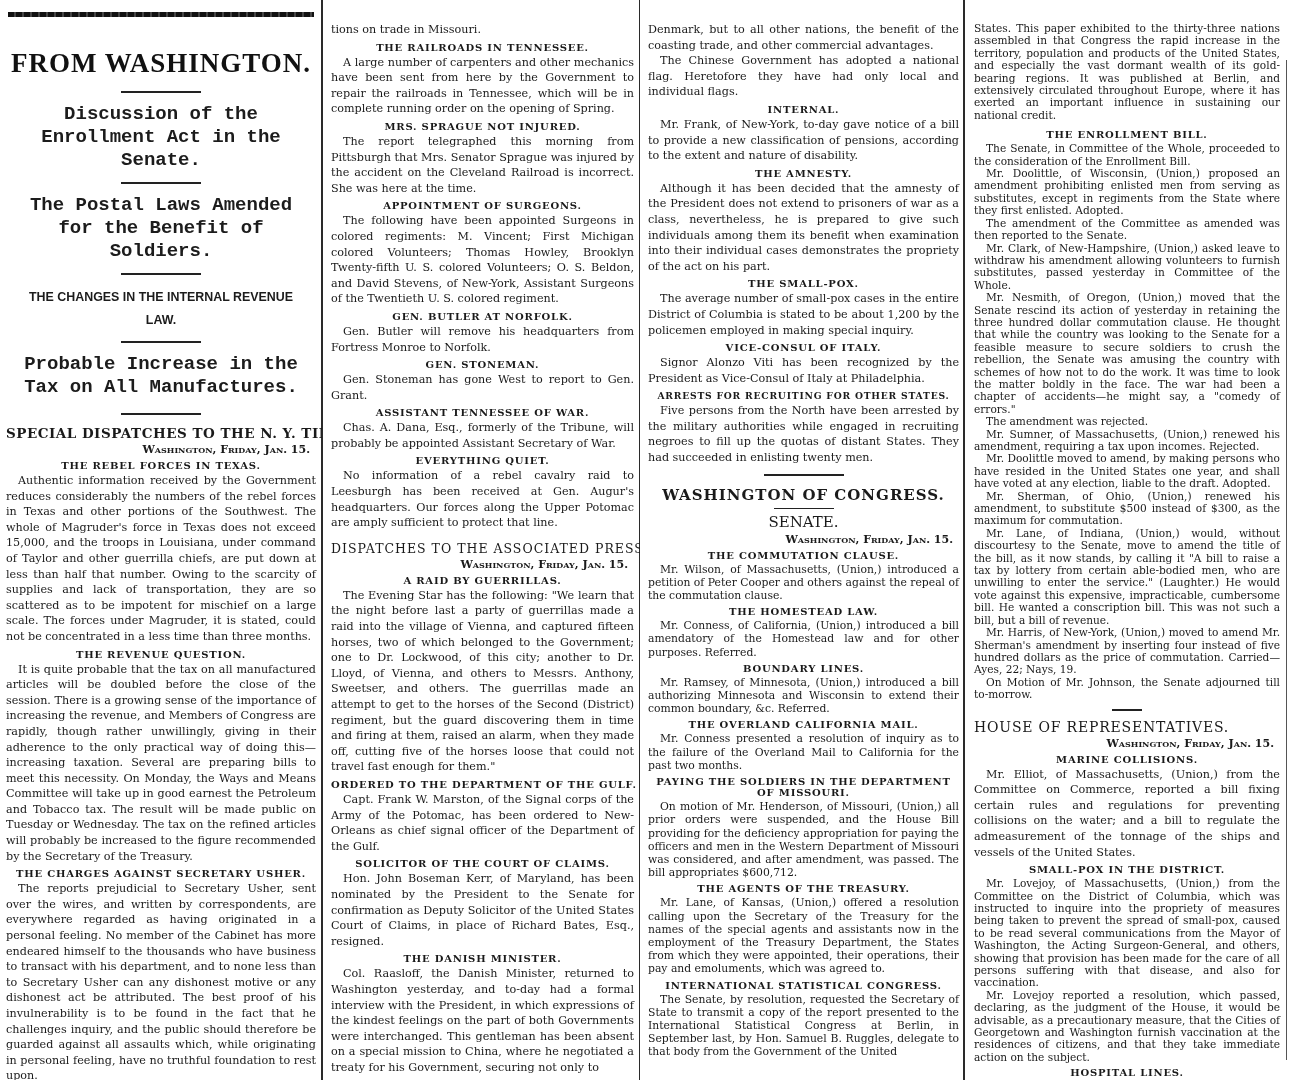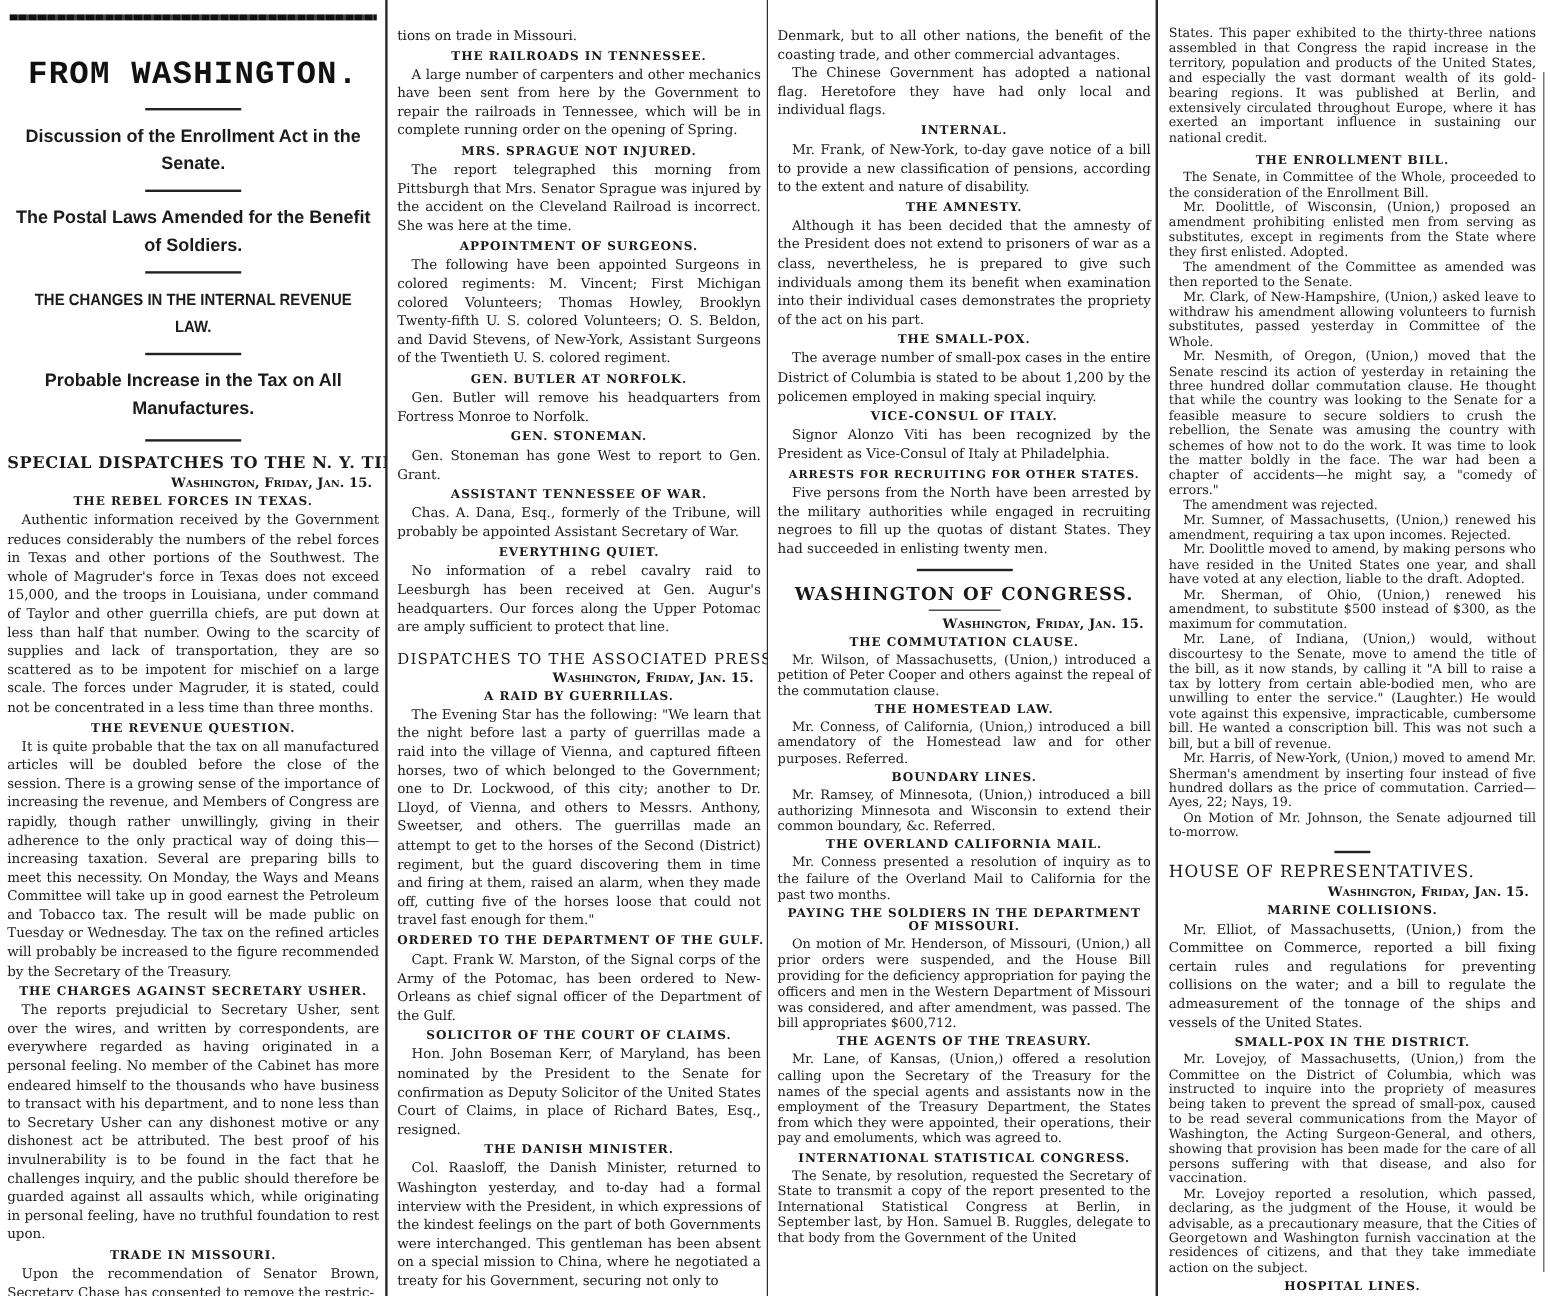--- a/index.html
+++ b/index.html
@@ -14,24 +14,24 @@
     padding: 22px 6px 0 6px; overflow: hidden;
   }
   #col1 { left: 0; width: 322px; }
   #col2 { left: 323px; width: 317px; padding-left: 8px; }
   #col3 { left: 640px; width: 325px; padding-left: 8px; }
   #col4 { left: 966px; width: 320px; padding-left: 8px; }
   .vrule { position: absolute; top: 0; width: 2px; background: #2a2a2a; }
   .top-bar { position: absolute; left: 8px; top: 12px; width: 306px; height: 5px;
              background: repeating-linear-gradient(90deg,#111 0 6px,#444 6px 8px); }
 
-  .masthead { text-align: center; font-family: Liberation Mono, monospace; font-weight: bold;
+  .masthead { text-align: center; font-family: Liberation Serif, serif; font-weight: bold;
               font-size: 27px; letter-spacing: 1px; margin: 26px 0 12px 0; color:#111; }
-  .deck { text-align: center; font-family: Liberation Sans, sans-serif; font-weight: bold;
-          font-size: 15px; line-height: 23px; margin: 6px 4px; color:#1c1c1c; }
+  .deck { text-align: center; font-family: Liberation Mono, monospace; font-weight: bold;
+          font-size: 19px; line-height: 23px; margin: 6px 4px; color:#1c1c1c; }
   .deck.caps { font-family: "Liberation Sans", sans-serif; font-size: 13.5px; transform: scaleX(0.92); letter-spacing: 0; }
   .short-rule { width: 80px; height: 2px; background: #222; margin: 10px auto; }
 
   .section-title { text-align: center; font-family: "DejaVu Serif", serif; font-weight: bold;
                    font-size: 14px; letter-spacing: 0.5px; margin: 10px 0 2px 0; white-space: nowrap; }
   .section-title.big { font-size: 15px; letter-spacing: 1px; }
   .dateline { text-align: right; font-size: 11px; font-weight: bold; margin: 0 6px 2px 0;
               font-variant: small-caps; }
   .subhead { text-align: center; font-size: 10px; font-weight: bold; letter-spacing: 0.8px;
              margin: 4px 0 2px 0; white-space: nowrap; font-variant: small-caps; }
@@ -118,20 +118,21 @@
     <div class="subhead">THE SMALL-POX.</div>
     <p class="para">The average number of small-pox cases in the entire District of Columbia is stated to be about 1,200 by the policemen employed in making special inquiry.</p>
     <div class="subhead">VICE-CONSUL OF ITALY.</div>
     <p class="para">Signor Alonzo Viti has been recognized by the President as Vice-Consul of Italy at Philadelphia.</p>
     <div class="subhead" style="font-size:9.2px;">ARRESTS FOR RECRUITING FOR OTHER STATES.</div>
     <p class="para">Five persons from the North have been arrested by the military authorities while engaged in recruiting negroes to fill up the quotas of distant States. They had succeeded in enlisting twenty men.</p>
 
     <div class="short-rule" style="margin:8px auto 6px;"></div>
     <div class="section-title big">WASHINGTON OF CONGRESS.</div>
     <div class="short-rule" style="width:60px;height:1px;margin:4px auto;"></div>
+    <div class="senate-title">SENATE.</div>
     <div class="dateline">Washington, Friday, Jan. 15.</div>
 
     <div class="col3-proc">
       <div class="subhead">THE COMMUTATION CLAUSE.</div>
       <p class="para">Mr. Wilson, of Massachusetts, (Union,) introduced a petition of Peter Cooper and others against the repeal of the commutation clause.</p>
       <div class="subhead">THE HOMESTEAD LAW.</div>
       <p class="para">Mr. Conness, of California, (Union,) introduced a bill amendatory of the Homestead law and for other purposes. Referred.</p>
       <div class="subhead">BOUNDARY LINES.</div>
       <p class="para">Mr. Ramsey, of Minnesota, (Union,) introduced a bill authorizing Minnesota and Wisconsin to extend their common boundary, &amp;c. Referred.</p>
       <div class="subhead">THE OVERLAND CALIFORNIA MAIL.</div>

